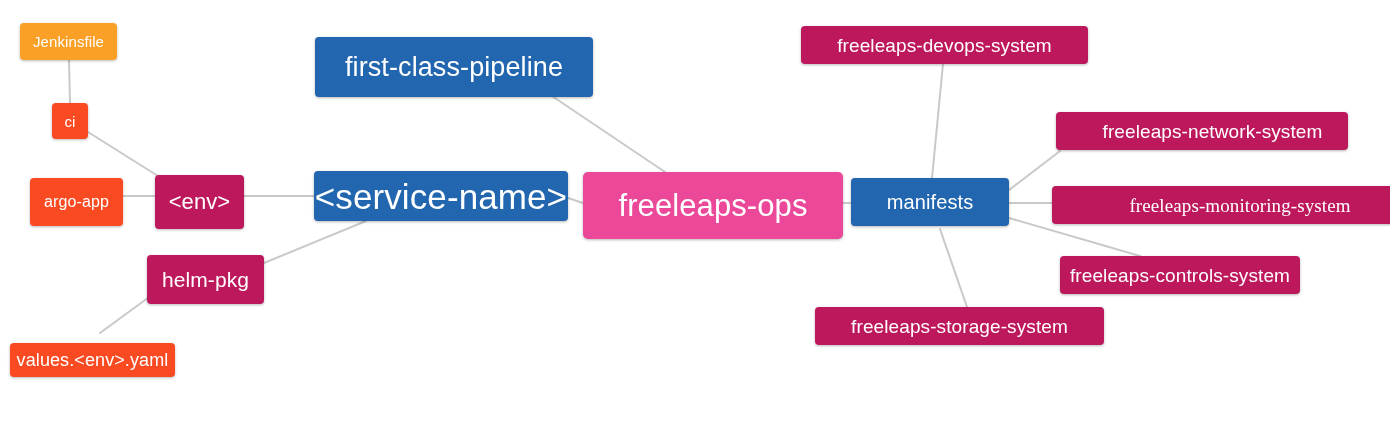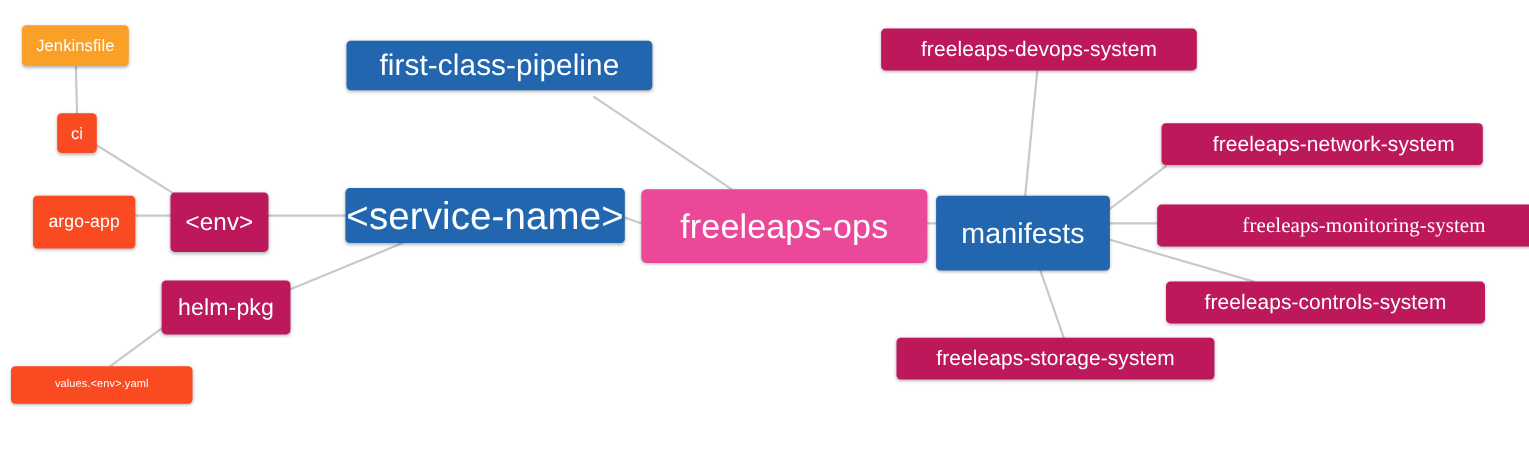--- a/index.html
+++ b/index.html
@@ -70,24 +70,24 @@
       <line x1="1009" y1="203" x2="1052" y2="203" stroke="#c9c9c9" stroke-width="2" stroke-linecap="round"></line>
       <line x1="1009" y1="218" x2="1140" y2="256" stroke="#c9c9c9" stroke-width="2" stroke-linecap="round"></line>
       <line x1="940" y1="229" x2="967" y2="307" stroke="#c9c9c9" stroke-width="2" stroke-linecap="round"></line>
     </svg>
   <div id="node-layer">
       <div class="node node-orange" style="left: 20px; top: 23px; width: 97px; height: 37px; font-size: 15px;">Jenkinsfile</div>
       <div class="node node-red" style="left: 52px; top: 103px; width: 36px; height: 36px; font-size: 15px;">ci</div>
       <div class="node node-red" style="left: 30px; top: 178px; width: 93px; height: 48px; font-size: 16px;">argo-app</div>
       <div class="node node-green" style="left: 155px; top: 175px; width: 89px; height: 54px; font-size: 22px;">&lt;env&gt;</div>
       <div class="node node-blue" style="left: 314px; top: 171px; width: 254px; height: 50px; font-size: 35px;">&lt;service-name&gt;</div>
-      <div class="node node-blue" style="left: 315px; top: 37px; width: 278px; height: 45px; font-size: 27px;">first-class-pipeline</div>
+      <div class="node node-blue" style="left: 315px; top: 37px; width: 278px; height: 60px; font-size: 27px;">first-class-pipeline</div>
       <div class="node node-green" style="left: 147px; top: 255px; width: 117px; height: 49px; font-size: 21px;">helm-pkg</div>
-      <div class="node node-red" style="left: 10px; top: 333px; width: 165px; height: 34px; font-size: 10px;">values.&lt;env&gt;.yaml</div>
+      <div class="node node-red" style="left: 10px; top: 343px; width: 165px; height: 34px; font-size: 18px;">values.&lt;env&gt;.yaml</div>
       <div class="node node-root" style="left: 583px; top: 172px; width: 260px; height: 67px; font-size: 31px;">freeleaps-ops</div>
-      <div class="node node-blue" style="left: 851px; top: 178px; width: 158px; height: 68px; font-size: 26px;">manifests</div>
+      <div class="node node-blue" style="left: 851px; top: 178px; width: 158px; height: 48px; font-size: 20px;">manifests</div>
       <div class="node node-green" style="left: 801px; top: 26px; width: 287px; height: 38px; font-size: 19px;">freeleaps-devops-system</div>
       <div class="node node-green" style="left: 1056px; top: 112px; width: 292px; height: 38px; font-size: 19px; padding-left: 21px;">freeleaps-network-system</div>
       <div class="node node-green" style="left: 1052px; top: 186px; width: 376px; height: 38px; font-size: 19px; font-family: Liberation Serif, serif;">freeleaps-monitoring-system</div>
-      <div class="node node-green" style="left: 1060px; top: 256px; width: 290px; height: 38px; font-size: 19px;">freeleaps-controls-system</div>
+      <div class="node node-green" style="left: 1060px; top: 256px; width: 240px; height: 38px; font-size: 19px;">freeleaps-controls-system</div>
       <div class="node node-green" style="left: 815px; top: 307px; width: 289px; height: 38px; font-size: 19px; text-align: right;">freeleaps-storage-system</div>
     </div>
 </div>
 
 </body></html>

